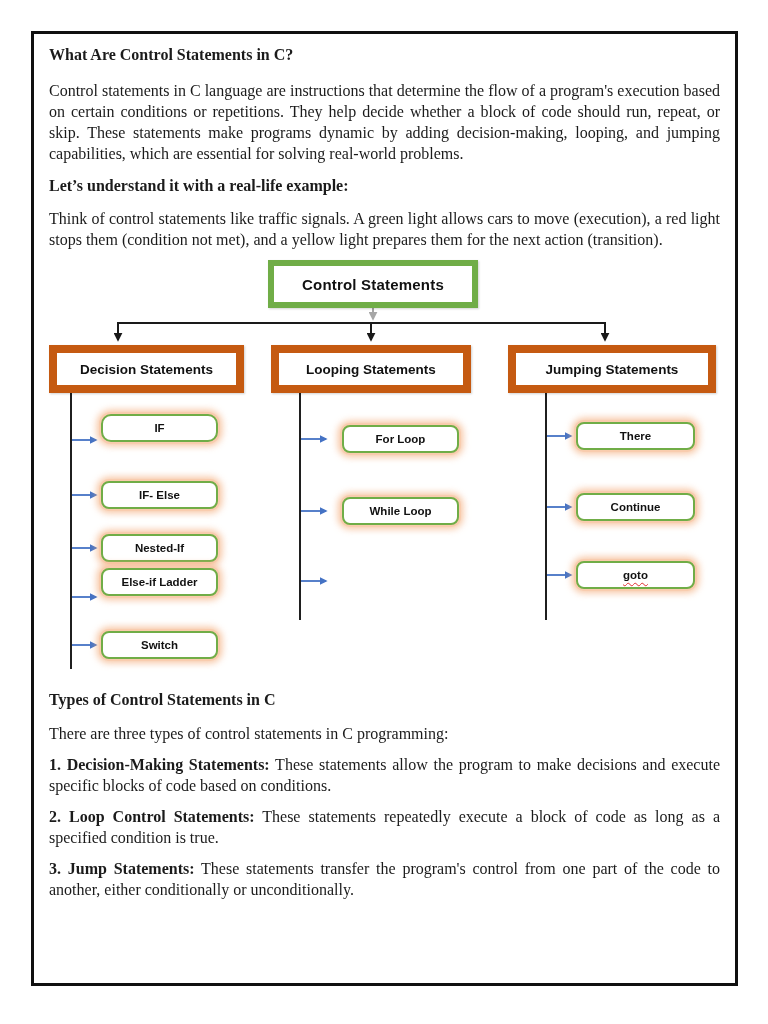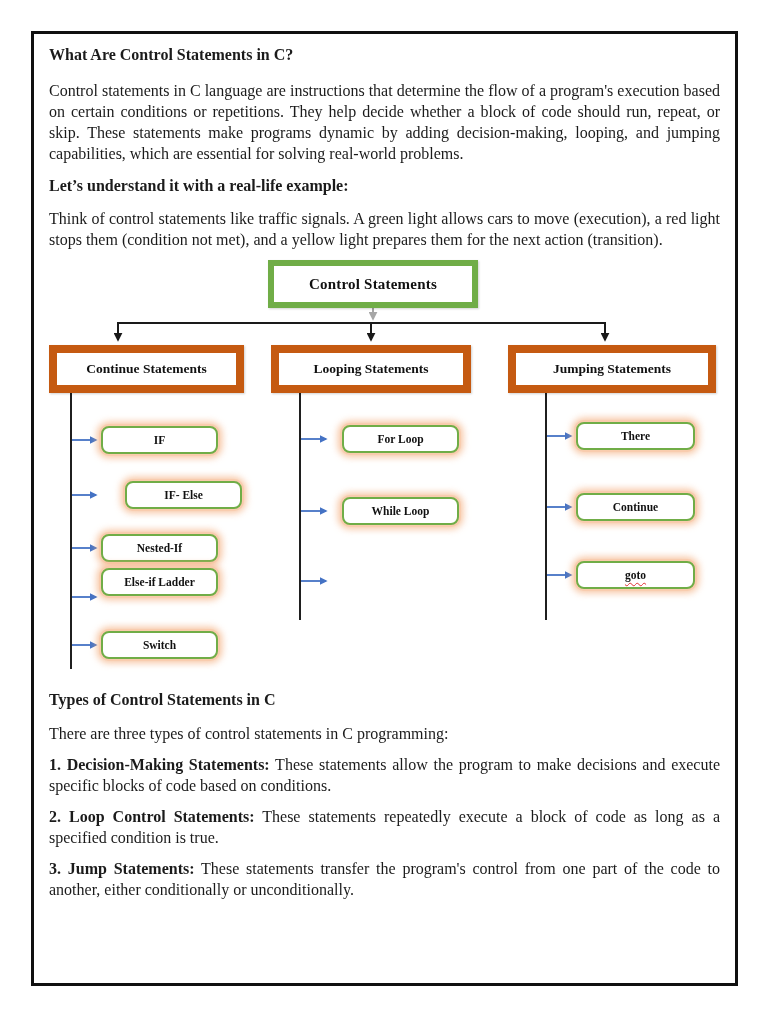--- a/index.html
+++ b/index.html
@@ -41,21 +41,21 @@
   .p3 { margin-top: 13px; text-align: left; }
   .item { margin-top: 10px; }
   .item b { font-weight: bold; }
 
   
   .diagram {
     position: relative;
     margin-top: 6px;
     width: 672px;
     height: 418px;
-    font-family: Liberation Serif, serif;
+    font-family: Liberation Sans, sans-serif;
   }
   .diagram svg.wires {
     position: absolute;
     left: 0; top: 0;
     width: 672px; height: 418px;
   }
   .dbox {
     position: absolute;
     display: flex;
     align-items: center;
@@ -84,21 +84,21 @@
   .child-box {
     height: 28px;
     border: 2px solid #70AD47;
     border-radius: 8px;
     font-size: 11.5px;
     box-shadow: 0 0 0 2px rgba(248, 203, 173, 0.9), 0 0 7px 4px rgba(244, 177, 131, 0.75);
   }
   .col-d { left: 52px;  width: 117px; }
   .col-l { left: 293px; width: 117px; }
   .col-j { left: 527px; width: 119px; }
-  .d-0 { top: 170px; } .d-1 { top: 225px; margin-left: 24px; } .d-2 { top: 278px; } .d-3 { top: 312px; } .d-4 { top: 375px; text-align: right; }
+  .d-0 { top: 158px; border-radius: 10px; } .d-1 { top: 225px; } .d-2 { top: 278px; } .d-3 { top: 312px; } .d-4 { top: 375px; text-align: right; }
   .l-0 { top: 169px; } .l-1 { top: 241px; } .l-2 { top: 311px; }
   .j-0 { top: 166px; } .j-1 { top: 237px; } .j-2 { top: 305px; }
   .spell-error {
     text-decoration: underline wavy #e03131 1px;
     text-underline-offset: 3px;
   }
 </style>
 </head>
 <body>
 
@@ -153,21 +153,21 @@
           <line x1="252" y1="255" x2="277" y2="255" marker-end="url(#ah-blue)"></line>
           <line x1="252" y1="325" x2="277" y2="325" marker-end="url(#ah-blue)"></line>
           <line x1="498" y1="180" x2="522" y2="180" marker-end="url(#ah-blue)"></line>
           <line x1="498" y1="251" x2="522" y2="251" marker-end="url(#ah-blue)"></line>
           <line x1="498" y1="319" x2="522" y2="319" marker-end="url(#ah-blue)"></line>
         </g>
       </svg>
 
       <div class="dbox root-box">Control Statements</div>
 
-      <div class="dbox branch-box branch-0">Continue Statements</div>
+      <div class="dbox branch-box branch-0">Decision Statements</div>
       <div class="dbox branch-box branch-1">Looping Statements</div>
       <div class="dbox branch-box branch-2">Jumping Statements</div>
 
       <div class="dbox child-box col-d d-0">IF</div>
       <div class="dbox child-box col-d d-1">IF- Else</div>
       <div class="dbox child-box col-d d-2">Nested-If</div>
       <div class="dbox child-box col-d d-3">Else-if Ladder</div>
       <div class="dbox child-box col-d d-4">Switch</div>
 
       <div class="dbox child-box col-l l-0">For Loop</div>

